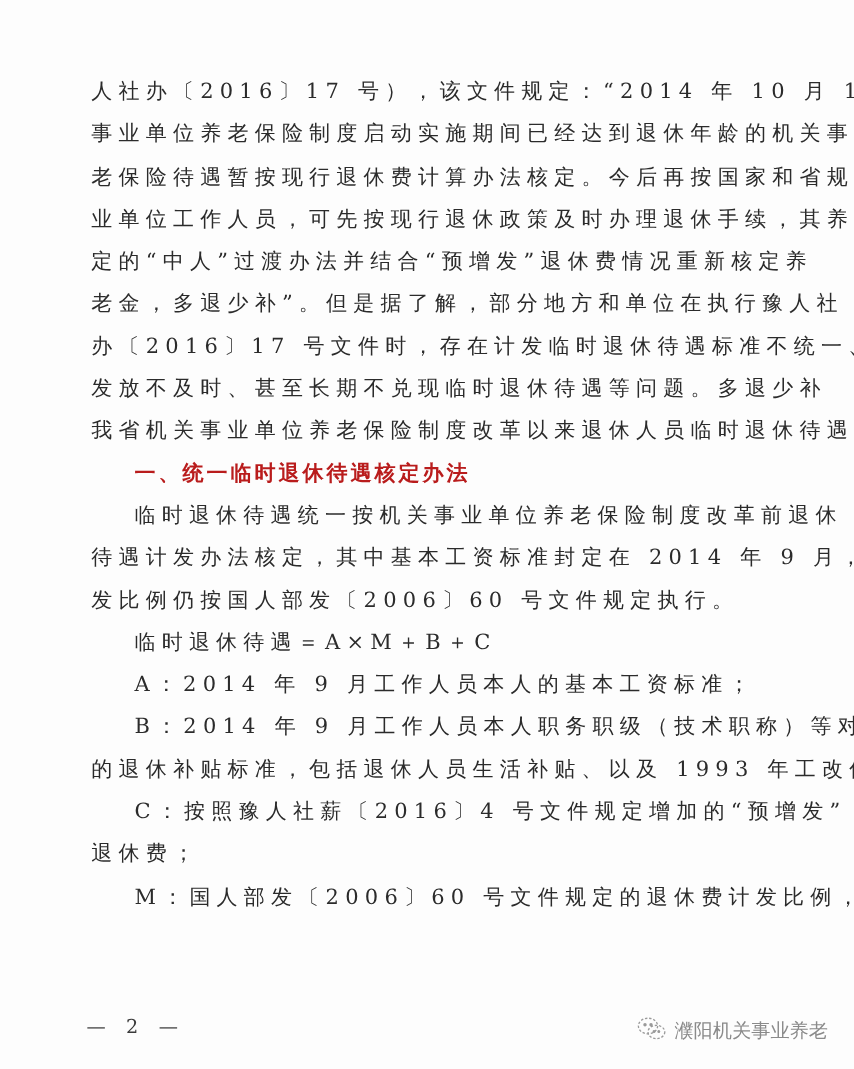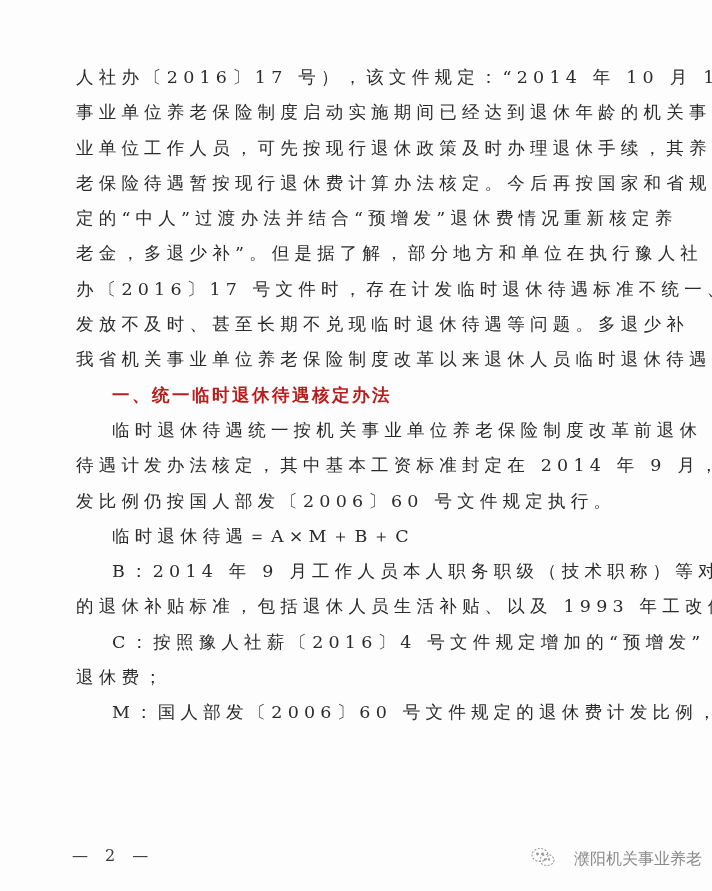--- a/index.html
+++ b/index.html
@@ -54,49 +54,50 @@
     letter-spacing: 6px;
     color: #3a3a3a;
     font-family: "DejaVu Serif", "Liberation Serif", serif;
   }
   .watermark {
     position: absolute;
     left: 530px;
     top: 846px;
     display: flex;
     align-items: center;
-    gap: 18px;
+    gap: 6px;
     color: #8a8a8a;
     font-family: "DejaVu Sans", "Liberation Sans", sans-serif;
     font-size: 16px;
   }
   .watermark svg {
     width: 26px;
     height: 22px;
   }
 </style>
 </head>
 <body>
 
 <div class="page">
   <div class="body-text">
     <div class="line">人社办〔2016〕17 号），该文件规定：“2014 年 10 月 1 日至机关</div>
     <div class="line">事业单位养老保险制度启动实施期间已经达到退休年龄的机关事</div>
+    <div class="line">老保险待遇暂按现行退休费计算办法核定。今后再按国家和省规</div>
     <div class="line">业单位工作人员，可先按现行退休政策及时办理退休手续，其养</div>
-    <div class="line">老保险待遇暂按现行退休费计算办法核定。今后再按国家和省规</div>
     <div class="line">定的“中人”过渡办法并结合“预增发”退休费情况重新核定养</div>
     <div class="line">老金，多退少补”。但是据了解，部分地方和单位在执行豫人社</div>
     <div class="line">办〔2016〕17 号文件时，存在计发临时退休待遇标准不统一、</div>
     <div class="line">发放不及时、甚至长期不兑现临时退休待遇等问题。多退少补</div>
     <div class="line">我省机关事业单位养老保险制度改革以来退休人员临时退休待遇</div>
     <div class="line heading">一、统一临时退休待遇核定办法</div>
     <div class="line indent">临时退休待遇统一按机关事业单位养老保险制度改革前退休</div>
     <div class="line">待遇计发办法核定，其中基本工资标准封定在 2014 年 9 月，计</div>
     <div class="line">发比例仍按国人部发〔2006〕60 号文件规定执行。</div>
     <div class="line indent">临时退休待遇＝A×M＋B＋C</div>
+    <div class="line indent">A：2014 年 9 月工作人员本人的基本工资标准；</div>
     <div class="line indent">B：2014 年 9 月工作人员本人职务职级（技术职称）等对应</div>
     <div class="line">的退休补贴标准，包括退休人员生活补贴、以及 1993 年工改保</div>
     <div class="line indent">C：按照豫人社薪〔2016〕4 号文件规定增加的“预增发”</div>
     <div class="line">退休费；</div>
     <div class="line indent">M：国人部发〔2006〕60 号文件规定的退休费计发比例，</div>
   </div>
 
   <div class="page-number">— 2 —</div>
 
   <div class="watermark">

